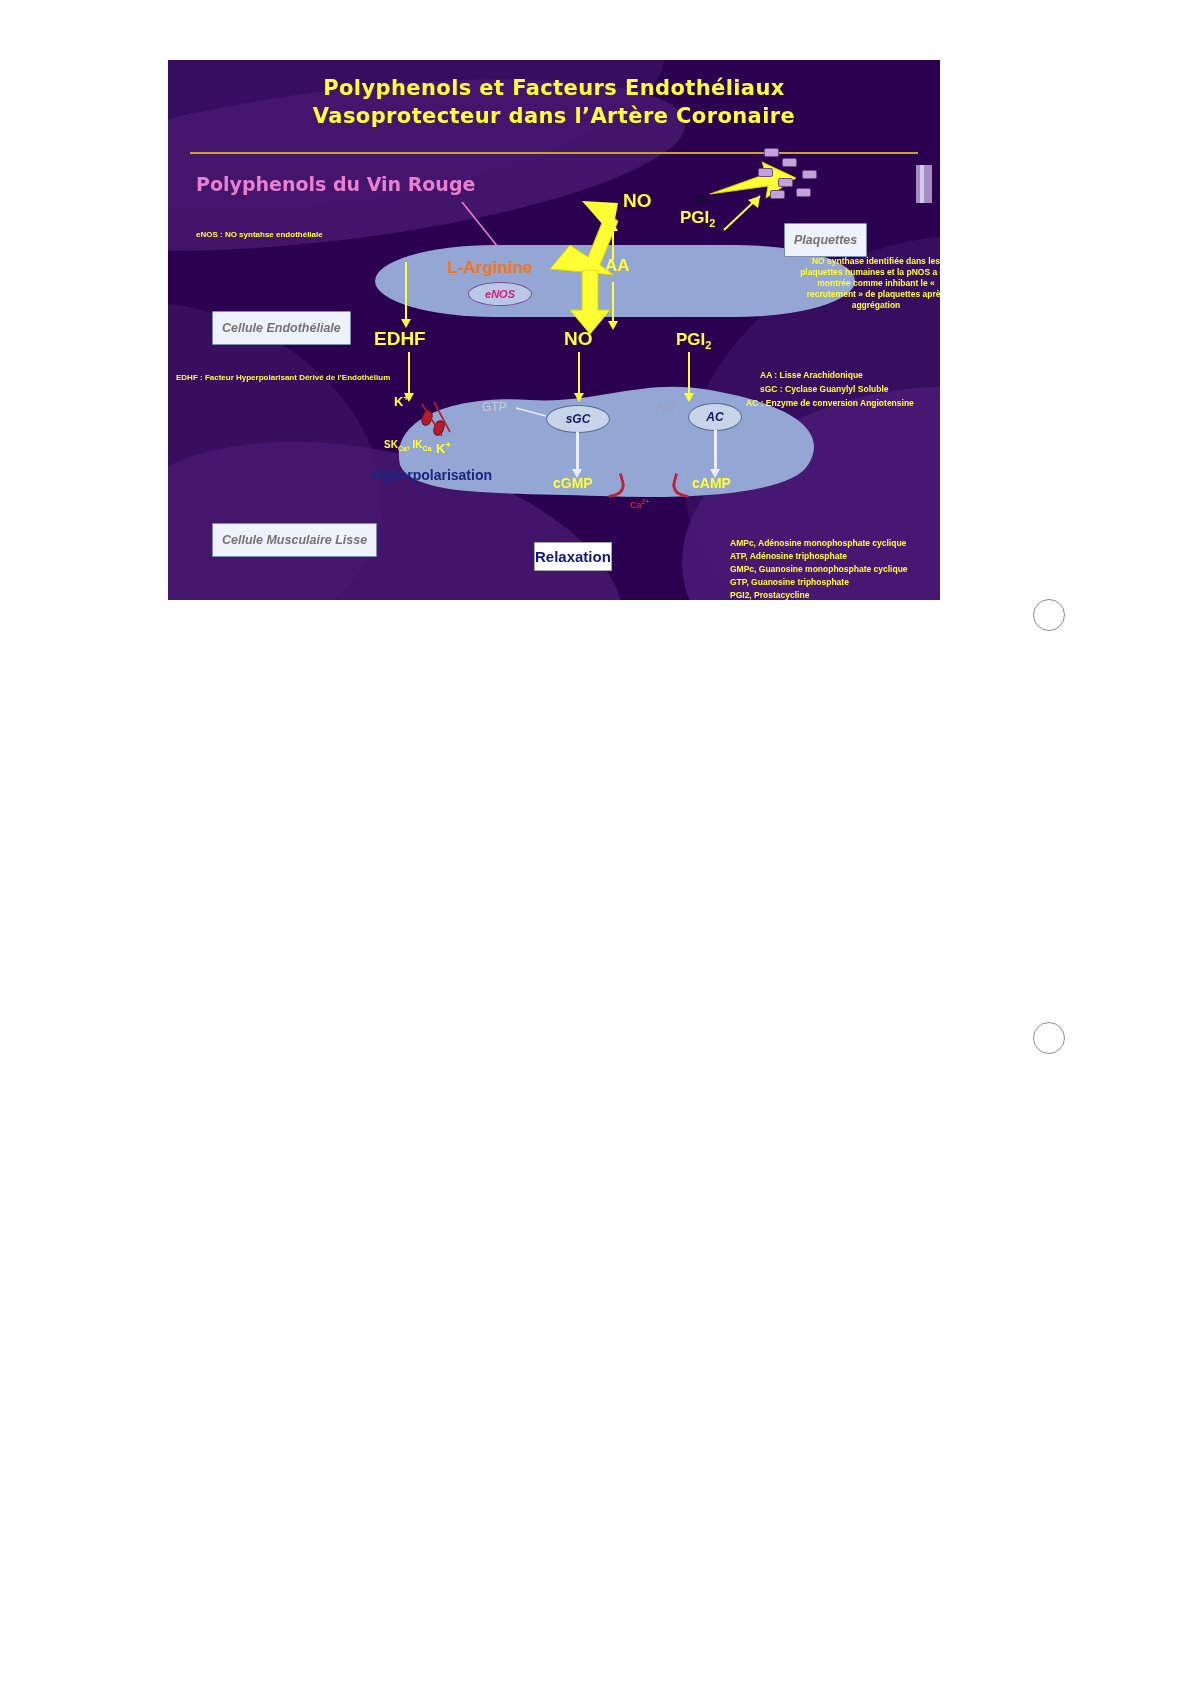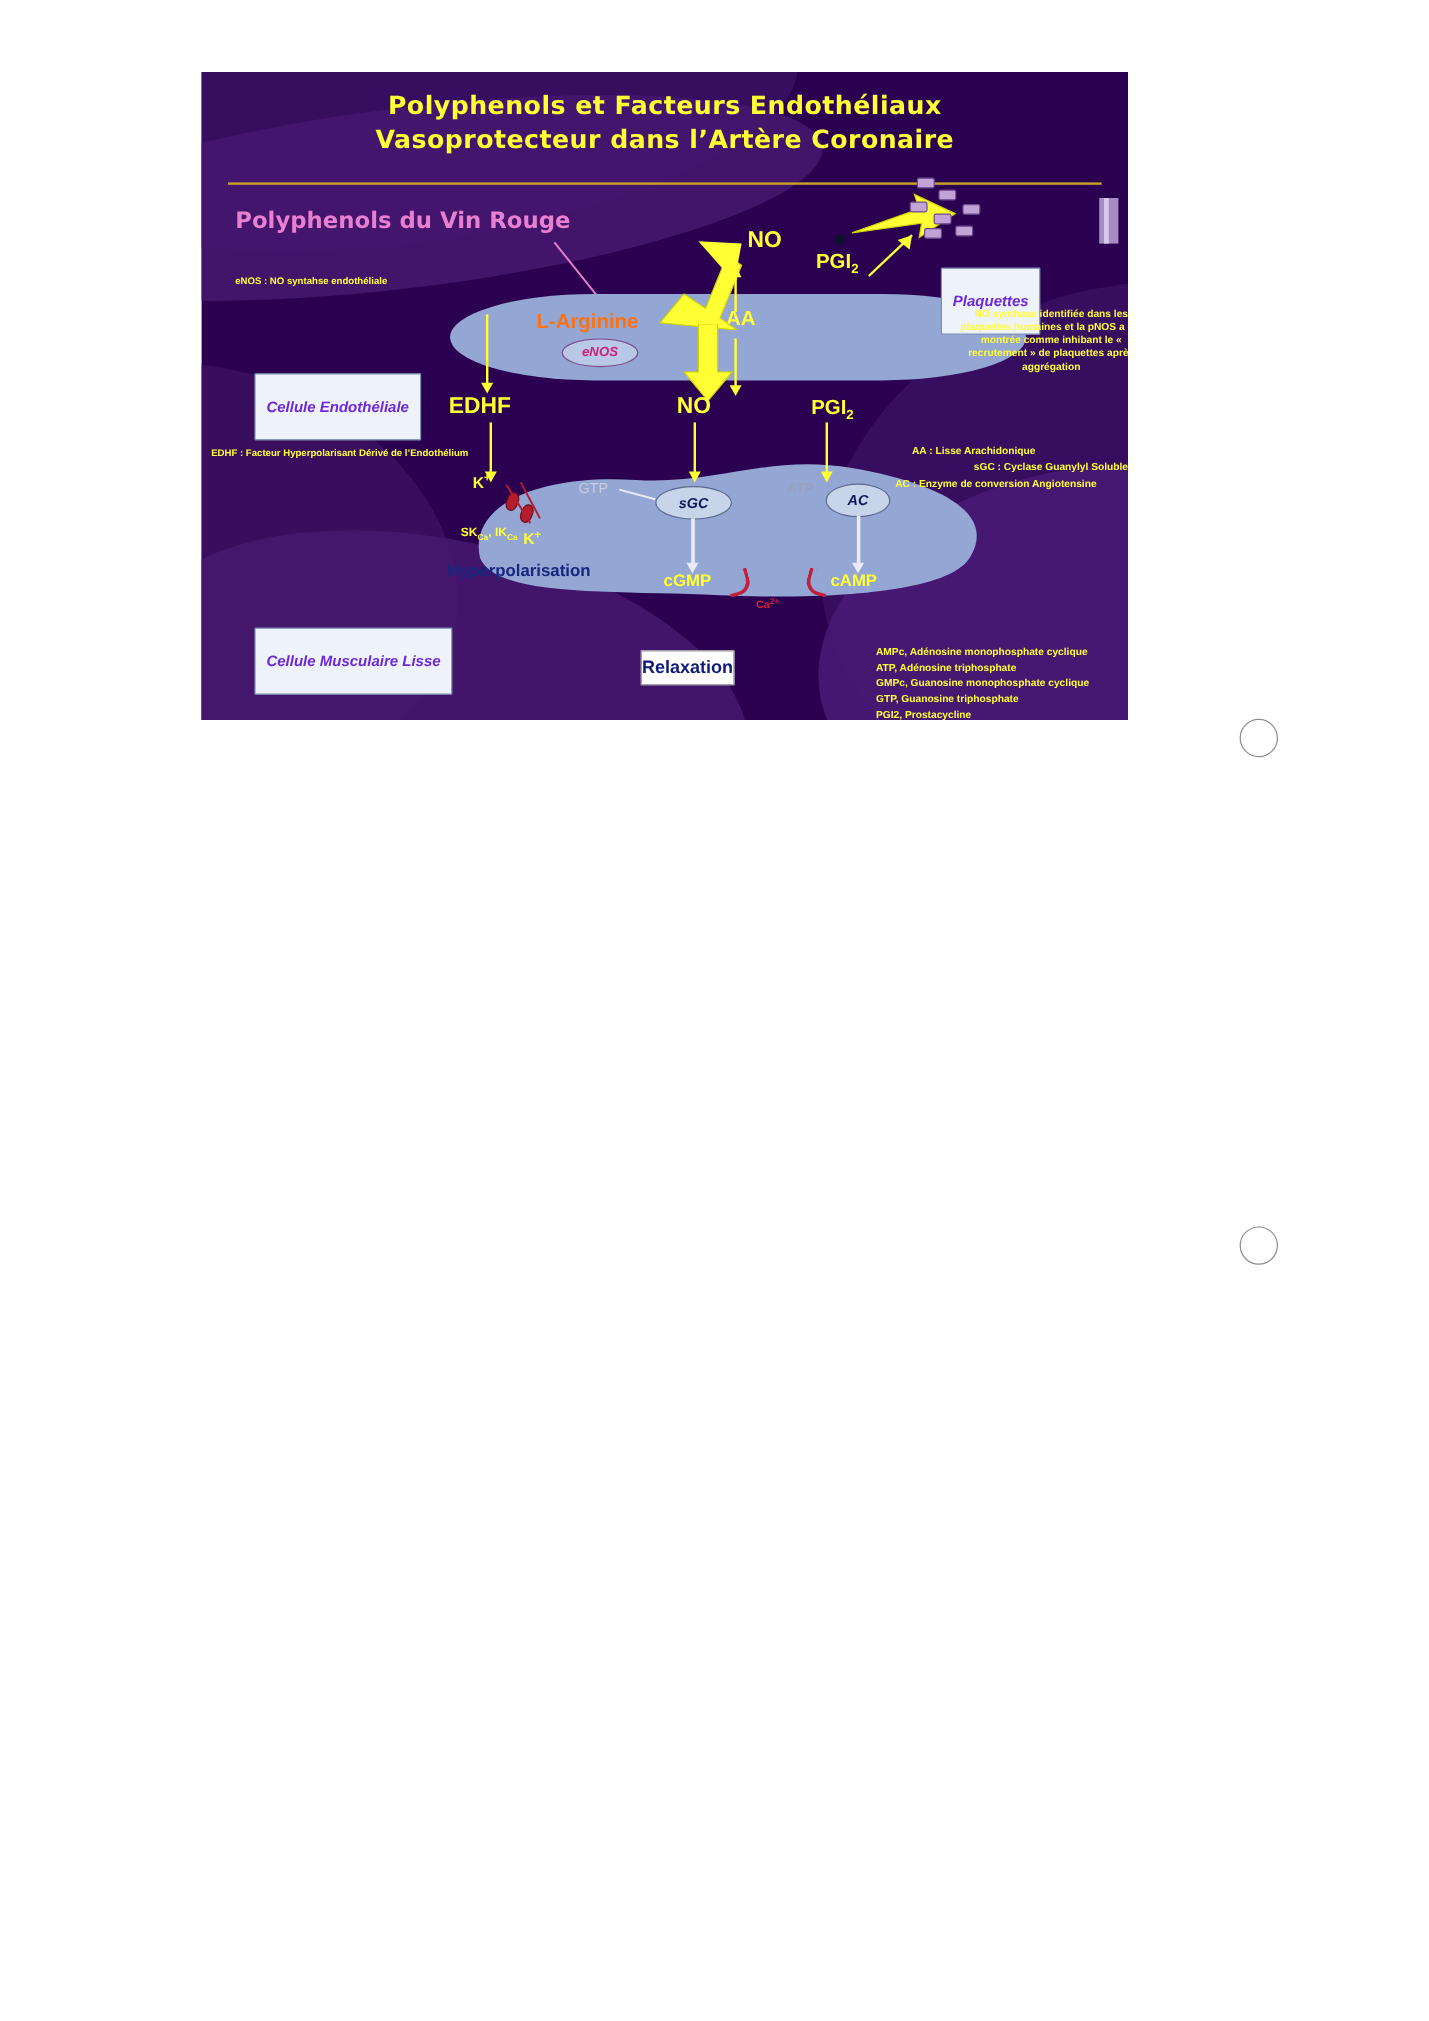--- a/index.html
+++ b/index.html
@@ -61,25 +61,25 @@
 
   
   .t { position: absolute; white-space: nowrap; }
   .yellow-bold { color:#ffff33; font-weight:bold; }
   .tiny-yellow { color:#ffff33; font-weight:bold; font-size:8px; }
   .legend-yellow { color:#ffff33; font-weight:bold; font-size:8.5px; line-height:11px; white-space:normal;}
   .label-box {
     position:absolute;
     background:#eef2fb;
     border:1px solid #7d8fb0;
-    color:#6d28d9;
+    color:#737373;
     font-style:italic;
     font-weight:bold;
     font-size:12.5px;
-    padding:20px 9px;
+    padding:9px 9px;
     border-radius:1px;
     text-align:center;
   }
   .pink-title {
     position:absolute;
     color:#e87fd0;
     font-size:19px;
     font-weight:bold;
     font-family:"DejaVu Sans", sans-serif;
   }
@@ -338,21 +338,21 @@
   <div class="hook" style="left:504px; top:415px; transform:rotate(15deg) scaleX(-1);"></div>
   <div class="t ca-red" style="left:462px; top:438px;">
     <span>Ca</span><sup style="font-size:7px;">2+</sup>
   </div>
 
   <div class="label-box" style="left:44px; top:463px;">Cellule Musculaire Lisse</div>
 
   <div id="relax-box" style="left:366px; top:482px;">Relaxation</div>
 
   <div class="t legend-yellow" style="left:592px; top:310px; width:180px;">AA : Lisse Arachidonique</div>
-  <div class="t legend-yellow" style="left:592px; top:324px; width:180px;text-align:right;">sGC : Cyclase Guanylyl Soluble</div>
+  <div class="t legend-yellow" style="left:592px; top:324px; width:180px;">sGC : Cyclase Guanylyl Soluble</div>
   <div class="t legend-yellow" style="left:578px; top:338px; width:200px;">AC : Enzyme de conversion Angiotensine</div>
 
   <div class="t legend-yellow" style="left:562px; top:478px;">AMPc, Adénosine monophosphate cyclique</div>
   <div class="t legend-yellow" style="left:562px; top:491px;">ATP, Adénosine triphosphate</div>
   <div class="t legend-yellow" style="left:562px; top:504px;">GMPc, Guanosine monophosphate cyclique</div>
   <div class="t legend-yellow" style="left:562px; top:517px;">GTP, Guanosine triphosphate</div>
   <div class="t legend-yellow" style="left:562px; top:530px;">PGI2, Prostacycline</div>
 
 </div>
 

